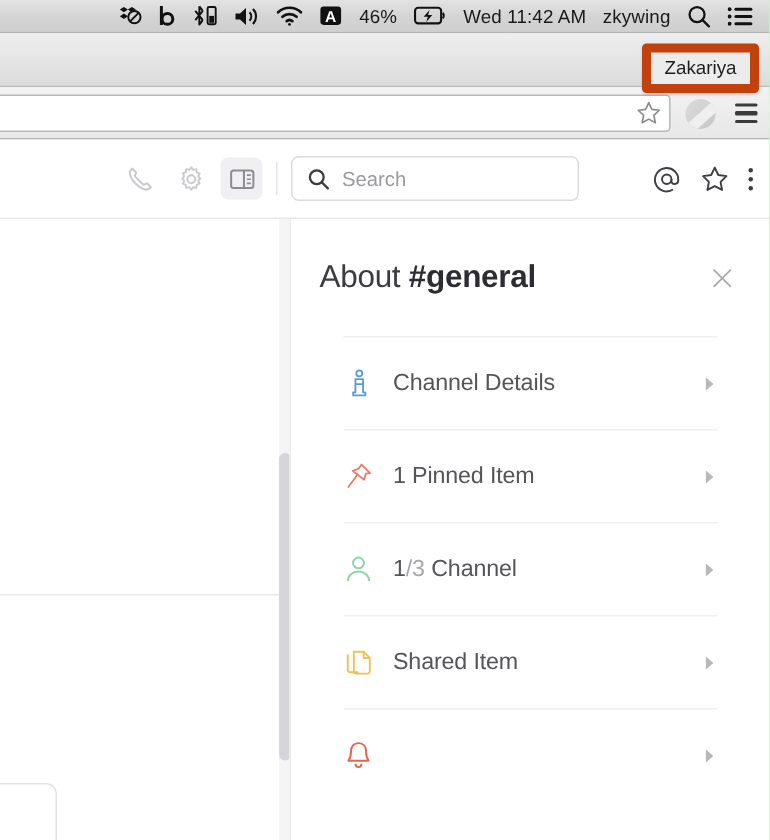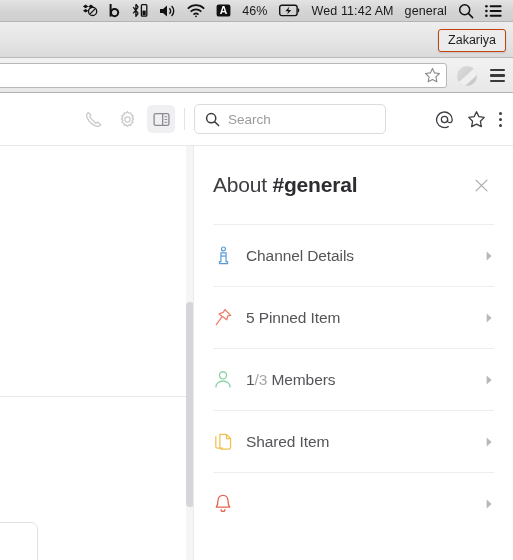--- a/index.html
+++ b/index.html
@@ -19,21 +19,21 @@
     display:flex; align-items:center; justify-content:flex-end;
     gap:11px; padding:0 11px 0 0;
     color:#1b1b1b;
   }
   .mb-icon{ display:flex; align-items:center; justify-content:center; height:22px; }
   .mb-text{ font-size:12.5px; letter-spacing:.1px; white-space:nowrap; color:#1a1a1a; }
 
   
   .tooltip{
     position:absolute; right:7px; top:29px;
-    background:#ececec; border:1px solid #c2410c; border-radius:3px;
+    background:#ececec; border:6px solid #c2410c; border-radius:3px;
     padding:3px 9px 4px; font-size:12.5px; color:#1d1d1d;
     box-shadow:0 1px 2px rgba(0,0,0,.12); z-index:40;
   }
 
   
   .tabstrip{
     position:absolute; left:0; top:22px; width:513px; height:36px;
     background:linear-gradient(to bottom,#eeeeee 0%,#e2e2e2 70%,#dadada 100%);
     border-bottom:1px solid #b9b9b9;
   }
@@ -123,21 +123,21 @@
   }
   .panel-title{
     font-size:21px; color:#3b3b40; letter-spacing:-.2px; white-space:nowrap;
   }
   .panel-title b{ font-weight:700; color:#2c2c31; }
   .panel-close{
     margin-left:auto; width:24px; height:24px; display:flex;
     align-items:center; justify-content:center; color:#a9a9ae;
   }
 
-  .panel-list{ padding:0 19px; }
+  .panel-list{ padding:0 35px; }
   .prow{
     height:62px; display:flex; align-items:center; gap:13px;
     border-top:1px solid #eeeeef; cursor:default;
   }
   .prow .ico{ width:20px; height:20px; display:flex; align-items:center; justify-content:center; flex:0 0 20px; }
   .prow .lbl{ font-size:15.5px; color:#555559; letter-spacing:-.1px; white-space:nowrap; }
   .prow .lbl .dim{ color:#a6a6ab; }
   .prow .chev{ margin-left:auto; color:#b7b7bc; display:flex; align-items:center; }
 </style>
 </head>
@@ -206,21 +206,21 @@
 
     <span class="mb-icon">
       <svg width="22" height="13" viewBox="0 0 22 13">
         <rect x="0.7" y="1.2" width="17.4" height="10.4" rx="2.1" fill="none" stroke="#111" stroke-width="1.4"></rect>
         <path d="M19.2 4.6 A3 3 0 0 1 19.2 8.2" fill="none" stroke="#111" stroke-width="1.3"></path>
         <path d="M10.4 2.6 L6.4 7.2 L9.2 7.2 L8.2 10.6 L12.2 6.0 L9.4 6.0 Z" fill="#111"></path>
       </svg>
     </span>
 
     <span class="mb-text">Wed 11:42 AM</span>
-    <span class="mb-text">general</span>
+    <span class="mb-text">zkywing</span>
 
     <span class="mb-icon">
       <svg width="16" height="16" viewBox="0 0 16 16">
           <g fill="none" stroke="#111" stroke-width="1.5">
         <circle cx="6.7" cy="6.7" r="5"></circle>
             <path d="M10.4 10.4 L14.6 14.6" stroke-linecap="round"></path>
       </g>
         </svg>
     </span>
 
@@ -373,38 +373,38 @@
 
         <div class="prow">
           <span class="ico">
             <svg width="19" height="19" viewBox="0 0 20 20">
                 <g fill="none" stroke="#ec7b6a" stroke-width="1.3" stroke-linejoin="round">
               <path d="M11.6 1.8 L17.6 7.8 L14.6 8.2 L13.4 12.4 L5.4 6.2 L9.6 4.6 Z"></path>
               <path d="M8.4 9.3 L2.4 17.6" stroke-linecap="round"></path>
             </g>
               </svg>
           </span>
-          <span class="lbl">5 Pinned Item</span>
+          <span class="lbl">1 Pinned Item</span>
           <span class="chev">
             <svg width="10" height="12" viewBox="0 0 10 12">
                 <path d="M2.6 1.6 L7.6 6 L2.6 10.4 Z" fill="currentColor"></path>
               </svg>
           </span>
         </div>
 
         <div class="prow">
           <span class="ico">
             <svg width="18" height="19" viewBox="0 0 18 19">
                 <g fill="none" stroke="#8fd4a8" stroke-width="1.35" stroke-linejoin="round">
               <circle cx="9" cy="5.3" r="3.6"></circle>
               <path d="M1.9 17.4 C1.9 13.6 5.1 11 9 11 C12.9 11 16.1 13.6 16.1 17.4"></path>
             </g>
               </svg>
           </span>
-          <span class="lbl"><span>1</span><span class="dim">/3</span><span> Members</span></span>
+          <span class="lbl"><span>1</span><span class="dim">/3</span><span> Channel</span></span>
           <span class="chev">
             <svg width="10" height="12" viewBox="0 0 10 12">
                 <path d="M2.6 1.6 L7.6 6 L2.6 10.4 Z" fill="currentColor"></path>
               </svg>
           </span>
         </div>
 
         <div class="prow">
           <span class="ico">
             <svg width="19" height="19" viewBox="0 0 20 20">

